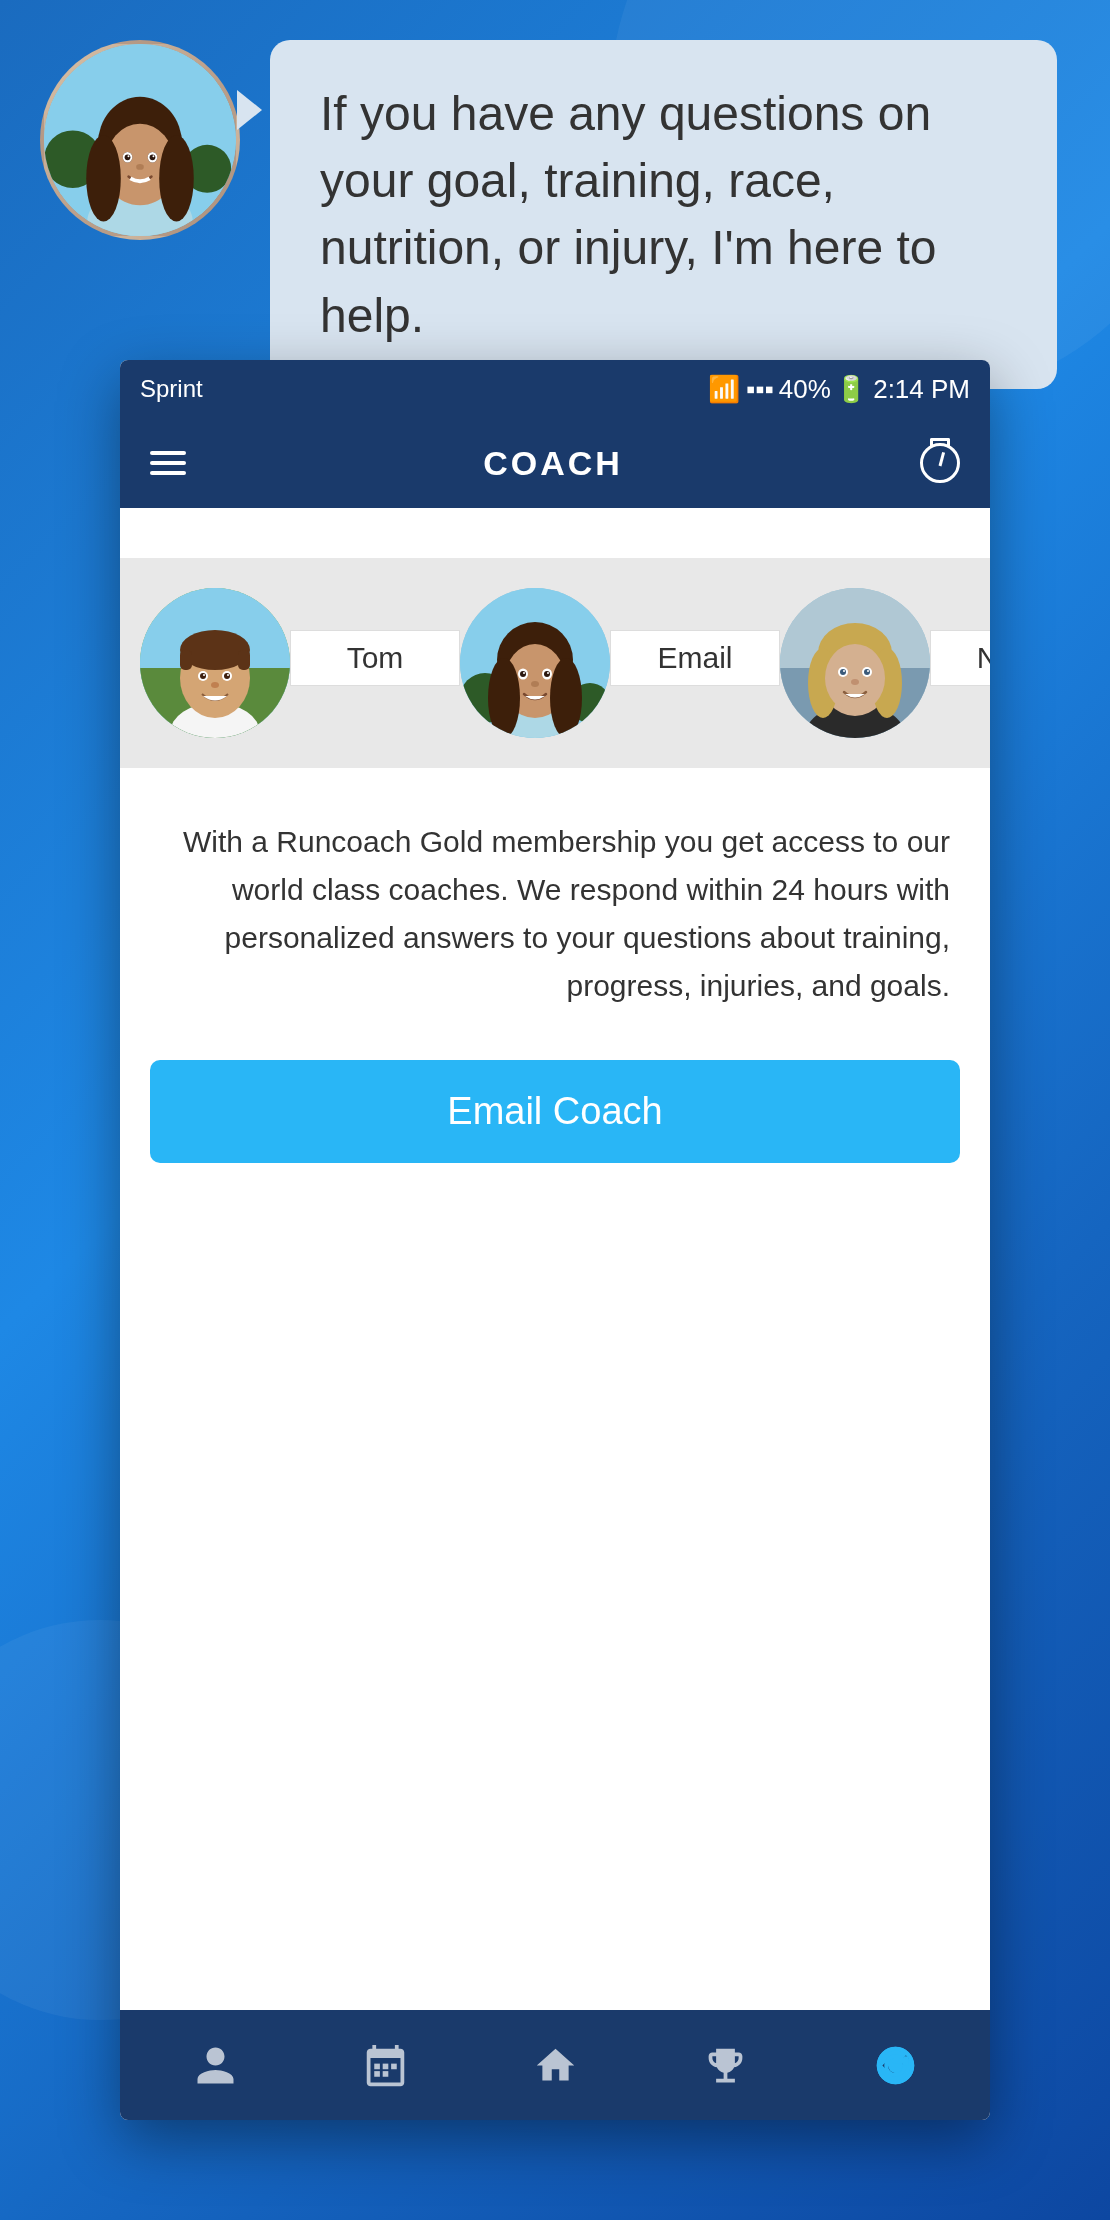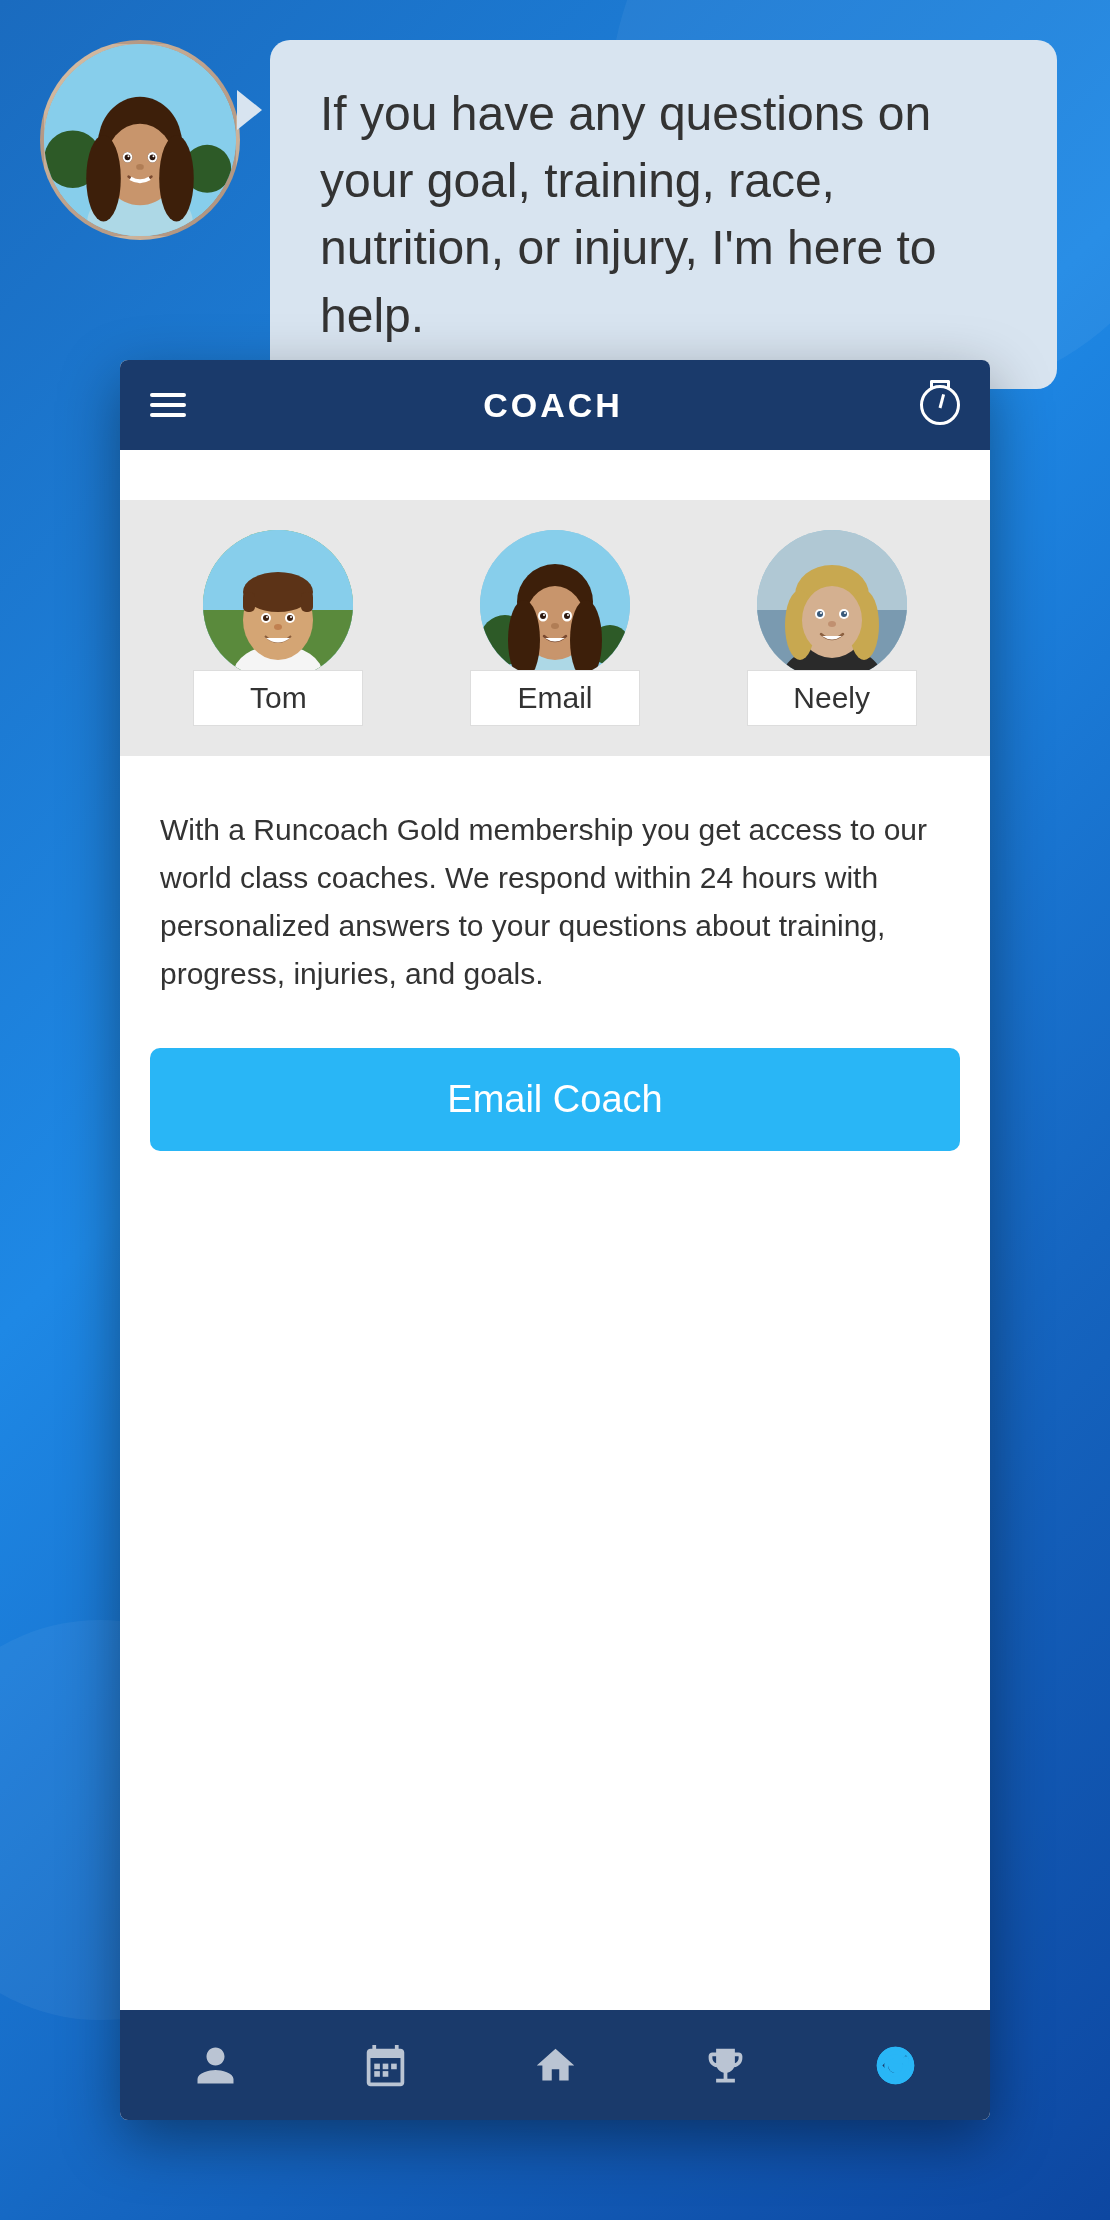--- a/index.html
+++ b/index.html
@@ -204,21 +204,21 @@
       padding: 30px 20px;
       margin: 0 -30px;
       display: flex;
       justify-content: space-around;
       align-items: flex-start;
       margin-bottom: 50px;
     }
 
     .coach-card {
       display: flex;
-      flex-direction: column;
+      flex-direction: row;
       align-items: center;
       gap: 0;
     }
 
     .coach-photo {
       width: 150px;
       height: 150px;
       border-radius: 50%;
       overflow: hidden;
       background: #ccc;
@@ -234,21 +234,21 @@
       color: #333;
       text-align: center;
       width: 170px;
       margin-top: -10px;
     }
 
     
     .description-text {
       font-size: 30px;
       color: #333;
-      text-align: left;
+      text-align: right;
       line-height: 1.6;
       margin-bottom: 50px;
       padding: 0 10px;
     }
 
     
     .email-coach-btn {
       background: #29b6f6;
       color: #fff;
       font-size: 38px;
@@ -344,20 +344,30 @@
     </div>
     <div class="speech-bubble-arrow"></div>
   </div>
   <div class="speech-bubble">
     <p class="speech-bubble-text">If you have any questions on your goal, training, race, nutrition, or injury, I'm here to help.</p>
   </div>
 </div>
 
 <div class="phone-mockup">
 
+  <div class="status-bar">
+    <span class="status-left">Sprint</span>
+    <div class="signal-icons">
+      <span>📶</span>
+      <span>▪▪▪</span>
+      <span>40%</span>
+      <span>🔋</span>
+      <span>2:14 PM</span>
+    </div>
+  </div>
 
   <div class="app-header">
     <div class="hamburger-icon">
       <span></span>
       <span></span>
       <span></span>
     </div>
     <span class="header-title">COACH</span>
     <div class="timer-icon">
       <div class="timer-inner"></div>

